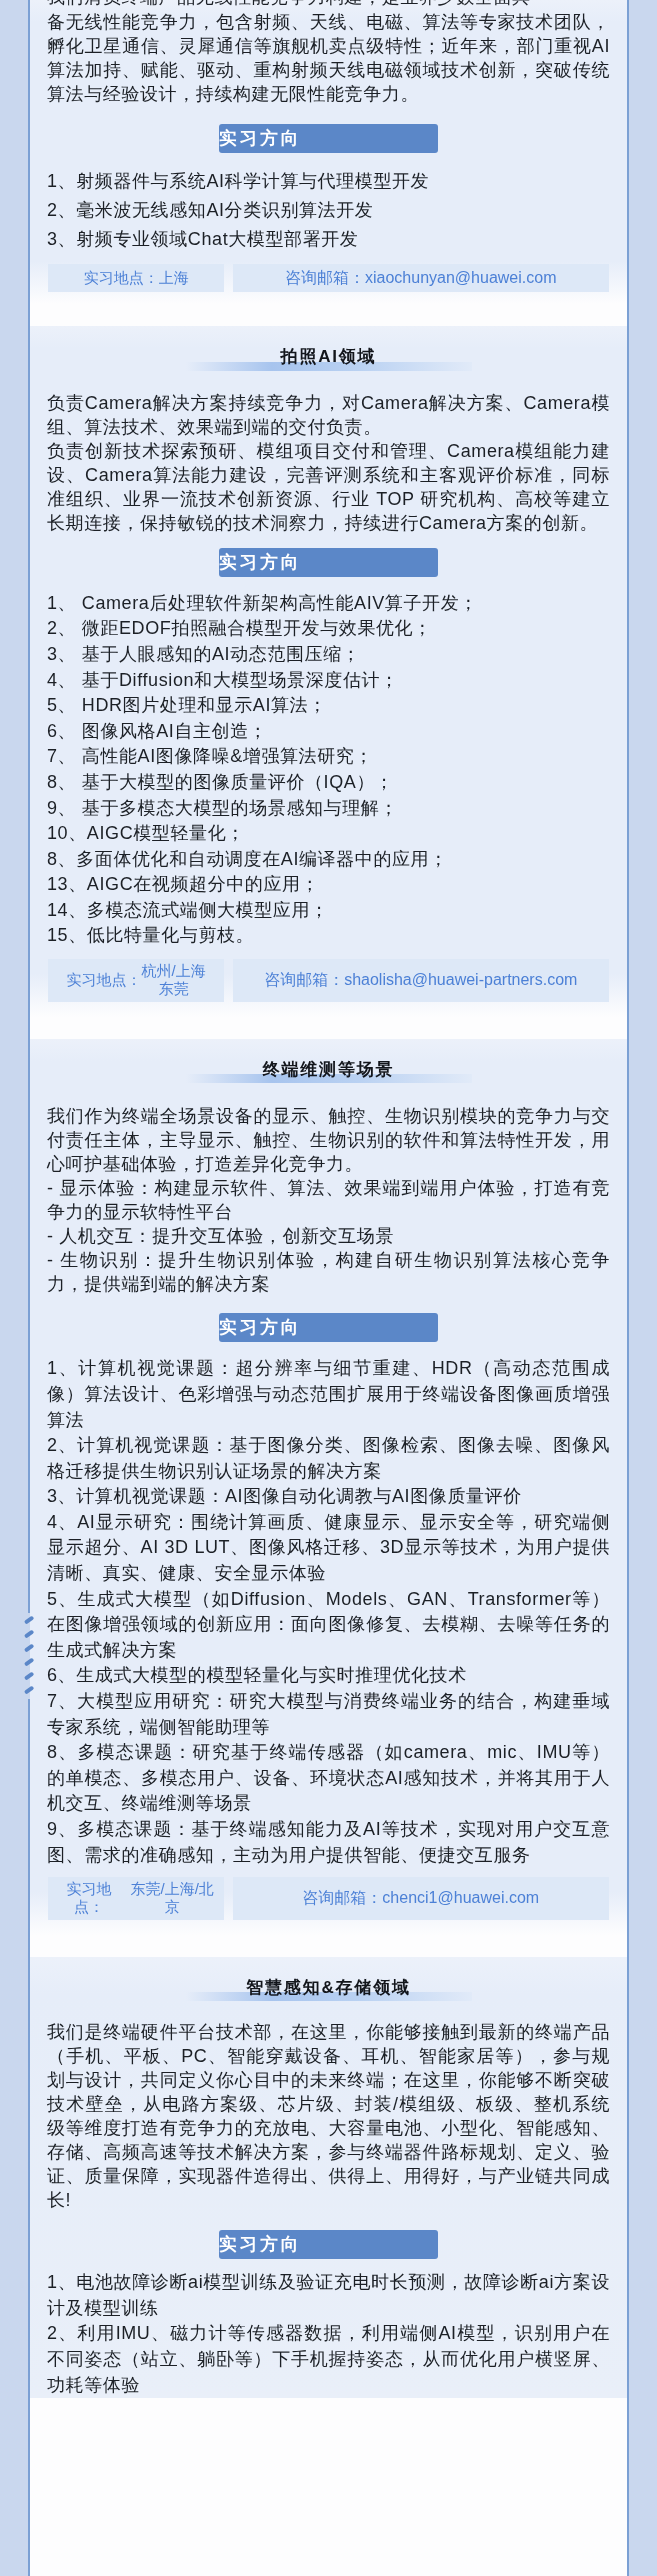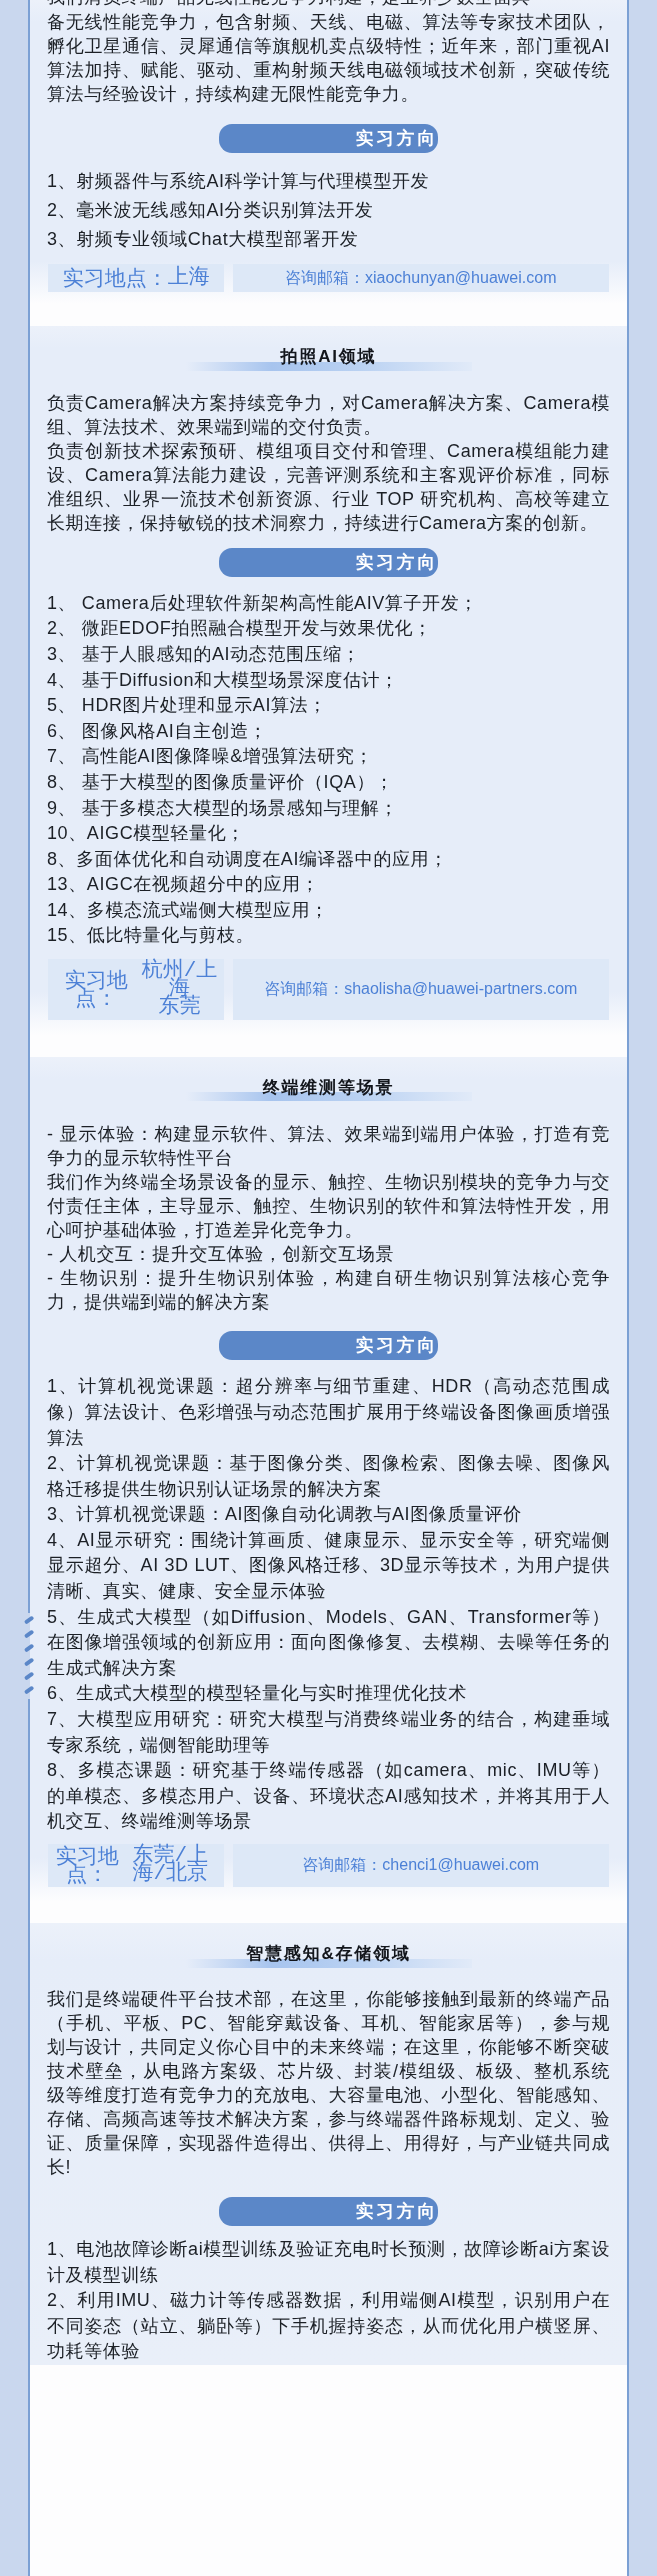--- a/index.html
+++ b/index.html
@@ -37,35 +37,35 @@
   .intro{margin:21px 0 0 0;font-size:18px;line-height:24px;color:#1c2026;
          letter-spacing:0.6px;text-align:justify;font-weight:500;}
   .intro p{margin:0;}
   .clip-line{height:9.7px;overflow:hidden;}
   .clip-line span{display:block;font-size:18px;line-height:24px;letter-spacing:0.6px;
                   color:#1c2026;margin-top:-14.6px;font-weight:500;}
   .sec.first .intro{margin-top:0;}
   .dir-btn{
     display:block;width:219px;height:29px;margin:17px auto 10px auto;
     background:#5b87c8;color:#ffffff;font-size:17.6px;line-height:29px;
-    text-align:right;font-weight:bold;letter-spacing:3px;border-radius:13px;
+    text-align:left;font-weight:bold;letter-spacing:3px;border-radius:3px;
   }
   .list{margin-top:14.6px;}
   .list .list-item{font-size:18px;line-height:25.6px;color:#1c2026;
                    letter-spacing:0.6px;text-align:justify;font-weight:500;}
   .list.tall .list-item{line-height:29px;}
   .contact{display:flex;gap:8.5px;margin:9.7px 1.2px 0 1.2px;}
   .contact .box{
     background:#dde8f7;color:#4c80d6;font-size:16px;line-height:18px;
     display:flex;align-items:center;justify-content:center;text-align:center;
     min-height:28px;padding:3.7px 4.9px;box-sizing:border-box;
   }
-  .contact .loc{flex:0 0 176px;font-size:21px;}
+  .contact .loc{flex:0 0 176px;font-size:15px;}
   .contact .mail{flex:1;}
-  .contact .val{white-space:pre-line;font-family:Liberation Mono, monospace;}
+  .contact .val{white-space:pre-line;}
 </style>
 </head>
 <body>
 
 <div class="poster">
   <div class="card"></div>
   <div class="vline l-top"></div>
   <div class="vline l-bottom"></div>
   <div class="vline r"></div>
   <div>
@@ -146,35 +146,36 @@
     </section>
 
     <div class="gap"></div>
 
     <section class="sec">
       <h2 class="sec-title">
         <span class="bar"></span>
         <span class="t">终端维测等场景</span>
       </h2>
       <div class="intro">
+        <p>我们作为终端全场景设备的显示、触控、生物识别模块的竞争力与交付责任主体，主导显示、触控、生物识别的软件和算法特性开发，用心呵护基础体验，打造差异化竞争力。</p>
         <p>- 显示体验：构建显示软件、算法、效果端到端用户体验，打造有竞争力的显示软特性平台</p>
-        <p>我们作为终端全场景设备的显示、触控、生物识别模块的竞争力与交付责任主体，主导显示、触控、生物识别的软件和算法特性开发，用心呵护基础体验，打造差异化竞争力。</p>
         <p>- 人机交互：提升交互体验，创新交互场景</p>
         <p>- 生物识别：提升生物识别体验，构建自研生物识别算法核心竞争力，提供端到端的解决方案</p>
       </div>
       <div class="dir-btn">实习方向</div>
       <div class="list">
           <div class="list-item">1、计算机视觉课题：超分辨率与细节重建、HDR（高动态范围成像）算法设计、色彩增强与动态范围扩展用于终端设备图像画质增强算法</div>
           <div class="list-item">2、计算机视觉课题：基于图像分类、图像检索、图像去噪、图像风格迁移提供生物识别认证场景的解决方案</div>
           <div class="list-item">3、计算机视觉课题：AI图像自动化调教与AI图像质量评价</div>
           <div class="list-item">4、AI显示研究：围绕计算画质、健康显示、显示安全等，研究端侧显示超分、AI 3D LUT、图像风格迁移、3D显示等技术，为用户提供清晰、真实、健康、安全显示体验</div>
           <div class="list-item">5、生成式大模型（如Diffusion、Models、GAN、Transformer等）在图像增强领域的创新应用：面向图像修复、去模糊、去噪等任务的生成式解决方案</div>
           <div class="list-item">6、生成式大模型的模型轻量化与实时推理优化技术</div>
           <div class="list-item">7、大模型应用研究：研究大模型与消费终端业务的结合，构建垂域专家系统，端侧智能助理等</div>
           <div class="list-item">8、多模态课题：研究基于终端传感器（如camera、mic、IMU等）的单模态、多模态用户、设备、环境状态AI感知技术，并将其用于人机交互、终端维测等场景</div>
+          <div class="list-item">9、多模态课题：基于终端感知能力及AI等技术，实现对用户交互意图、需求的准确感知，主动为用户提供智能、便捷交互服务</div>
         </div>
       <div class="contact" style="margin-top:8.5px">
         <div class="box loc">
           <span>实习地点：</span>
             <span class="val">东莞/上海/北京</span>
         </div>
         <div class="box mail">
           <span>咨询邮箱：</span>
             <span>chenci1@huawei.com</span>
         </div>

